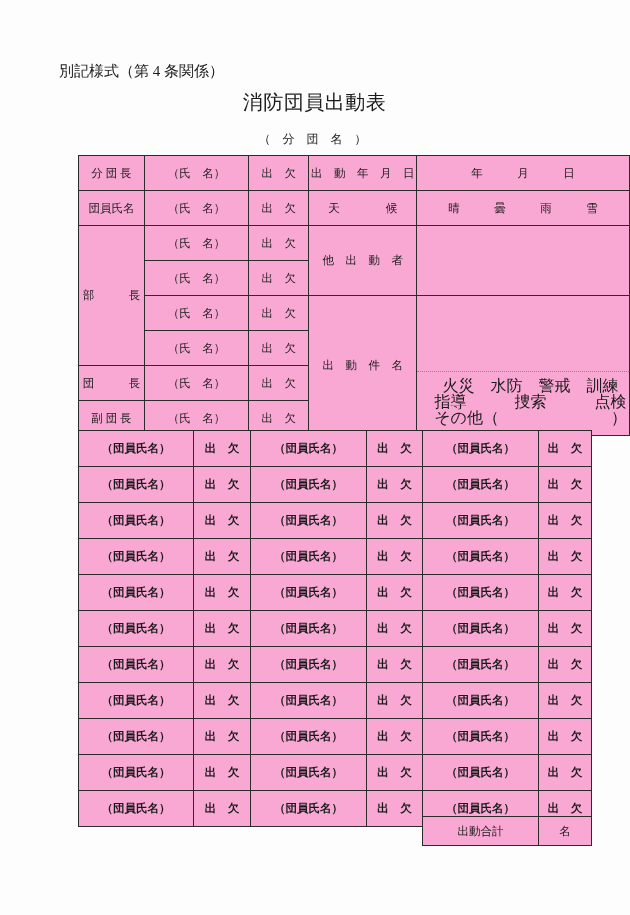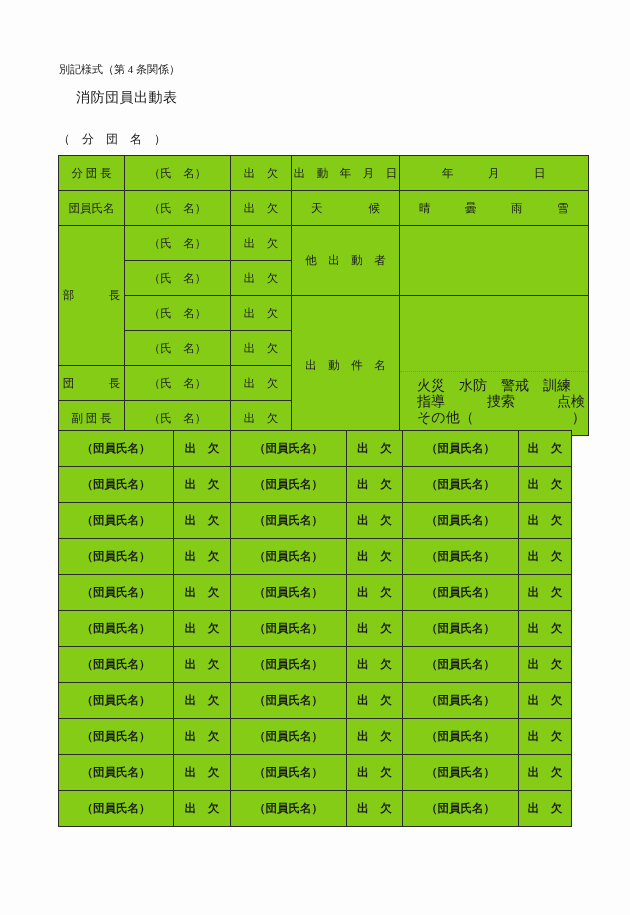--- a/index.html
+++ b/index.html
@@ -13,49 +13,50 @@
     height: 915px;
     background: #fdfdfd;
     font-family: "Liberation Serif", "DejaVu Serif", serif;
     color: #1a1a1a;
     overflow: hidden;
   }
   .form-note {
     position: absolute;
     left: 59px;
     top: 62px;
-    font-size: 11px;
+    font-size: 15px;
     white-space: nowrap;
   }
   .doc-title {
     position: absolute;
-    left: 76px;
+    left: 58px;
     top: 89px;
     width: 513px;
-    text-align: left;
-    font-size: 14px;
+    text-align: center;
+    font-size: 20px;
     letter-spacing: 0.5px;
     white-space: nowrap;
   }
   .subunit {
     position: absolute;
     left: 58px;
     top: 131px;
     width: 513px;
     box-sizing: border-box;
     padding-right: 4px;
-    text-align: left;
+    text-align: center;
     font-size: 12px;
     white-space: nowrap;
   }
   table.grid {
     border-collapse: collapse;
     table-layout: fixed;
-    background: #84cc16;
+    background: #f9a8d4;
     border: 1.5px solid #1a1a1a;
+    margin-left: 20px;
   }
   table.grid td {
     border: 1px solid #2b2b2b;
     font-size: 11.5px;
     text-align: center;
     vertical-align: middle;
     padding: 0;
     white-space: nowrap;
     overflow: hidden;
   }
@@ -67,26 +68,25 @@
   .summary-table td { height: 28px; }
   td.rlabel { text-align: left; padding-left: 5px; }
   td.rval-right { text-align: right; padding-right: 6px; }
   td.unit-cell { text-align: right; padding-right: 9px; }
   td.incident-cell { vertical-align: top; padding: 0; }
   .incident-space {
     height: 66px;
     border-bottom: 1px dotted #8a8a8a;
   }
   .incident-cats {
-    text-align: left;
+    text-align: center;
     padding: 6px 2px 0 17px;
     line-height: 16px;
-    font-size: 14px;
-    white-space: nowrap;
-    font-family: Liberation Mono, monospace;
+    font-size: 16px;
+    white-space: nowrap;
   }
 </style>
 </head>
 <body>
 
 <div class="page">
 
   <div class="form-note">別記様式（第 4 条関係）</div>
   <div class="doc-title">消防団員出動表</div>
   <div class="subunit">（　分　団　名　）</div>
@@ -249,14 +249,26 @@
           <td>（団員氏名）</td>
           <td>出　欠</td>
           <td>（団員氏名）</td>
           <td>出　欠</td>
           <td>（団員氏名）</td>
           <td>出　欠</td>
         </tr>
       </tbody>
   </table>
 
+  <table class="grid summary-table">
+    <colgroup>
+        <col style="width:116px">
+        <col style="width:53px">
+      </colgroup>
+    <tbody>
+      <tr>
+        <td>出動合計</td>
+        <td class="unit-cell">名</td>
+      </tr>
+    </tbody>
+  </table>
 
 </div>
 
 </body></html>

